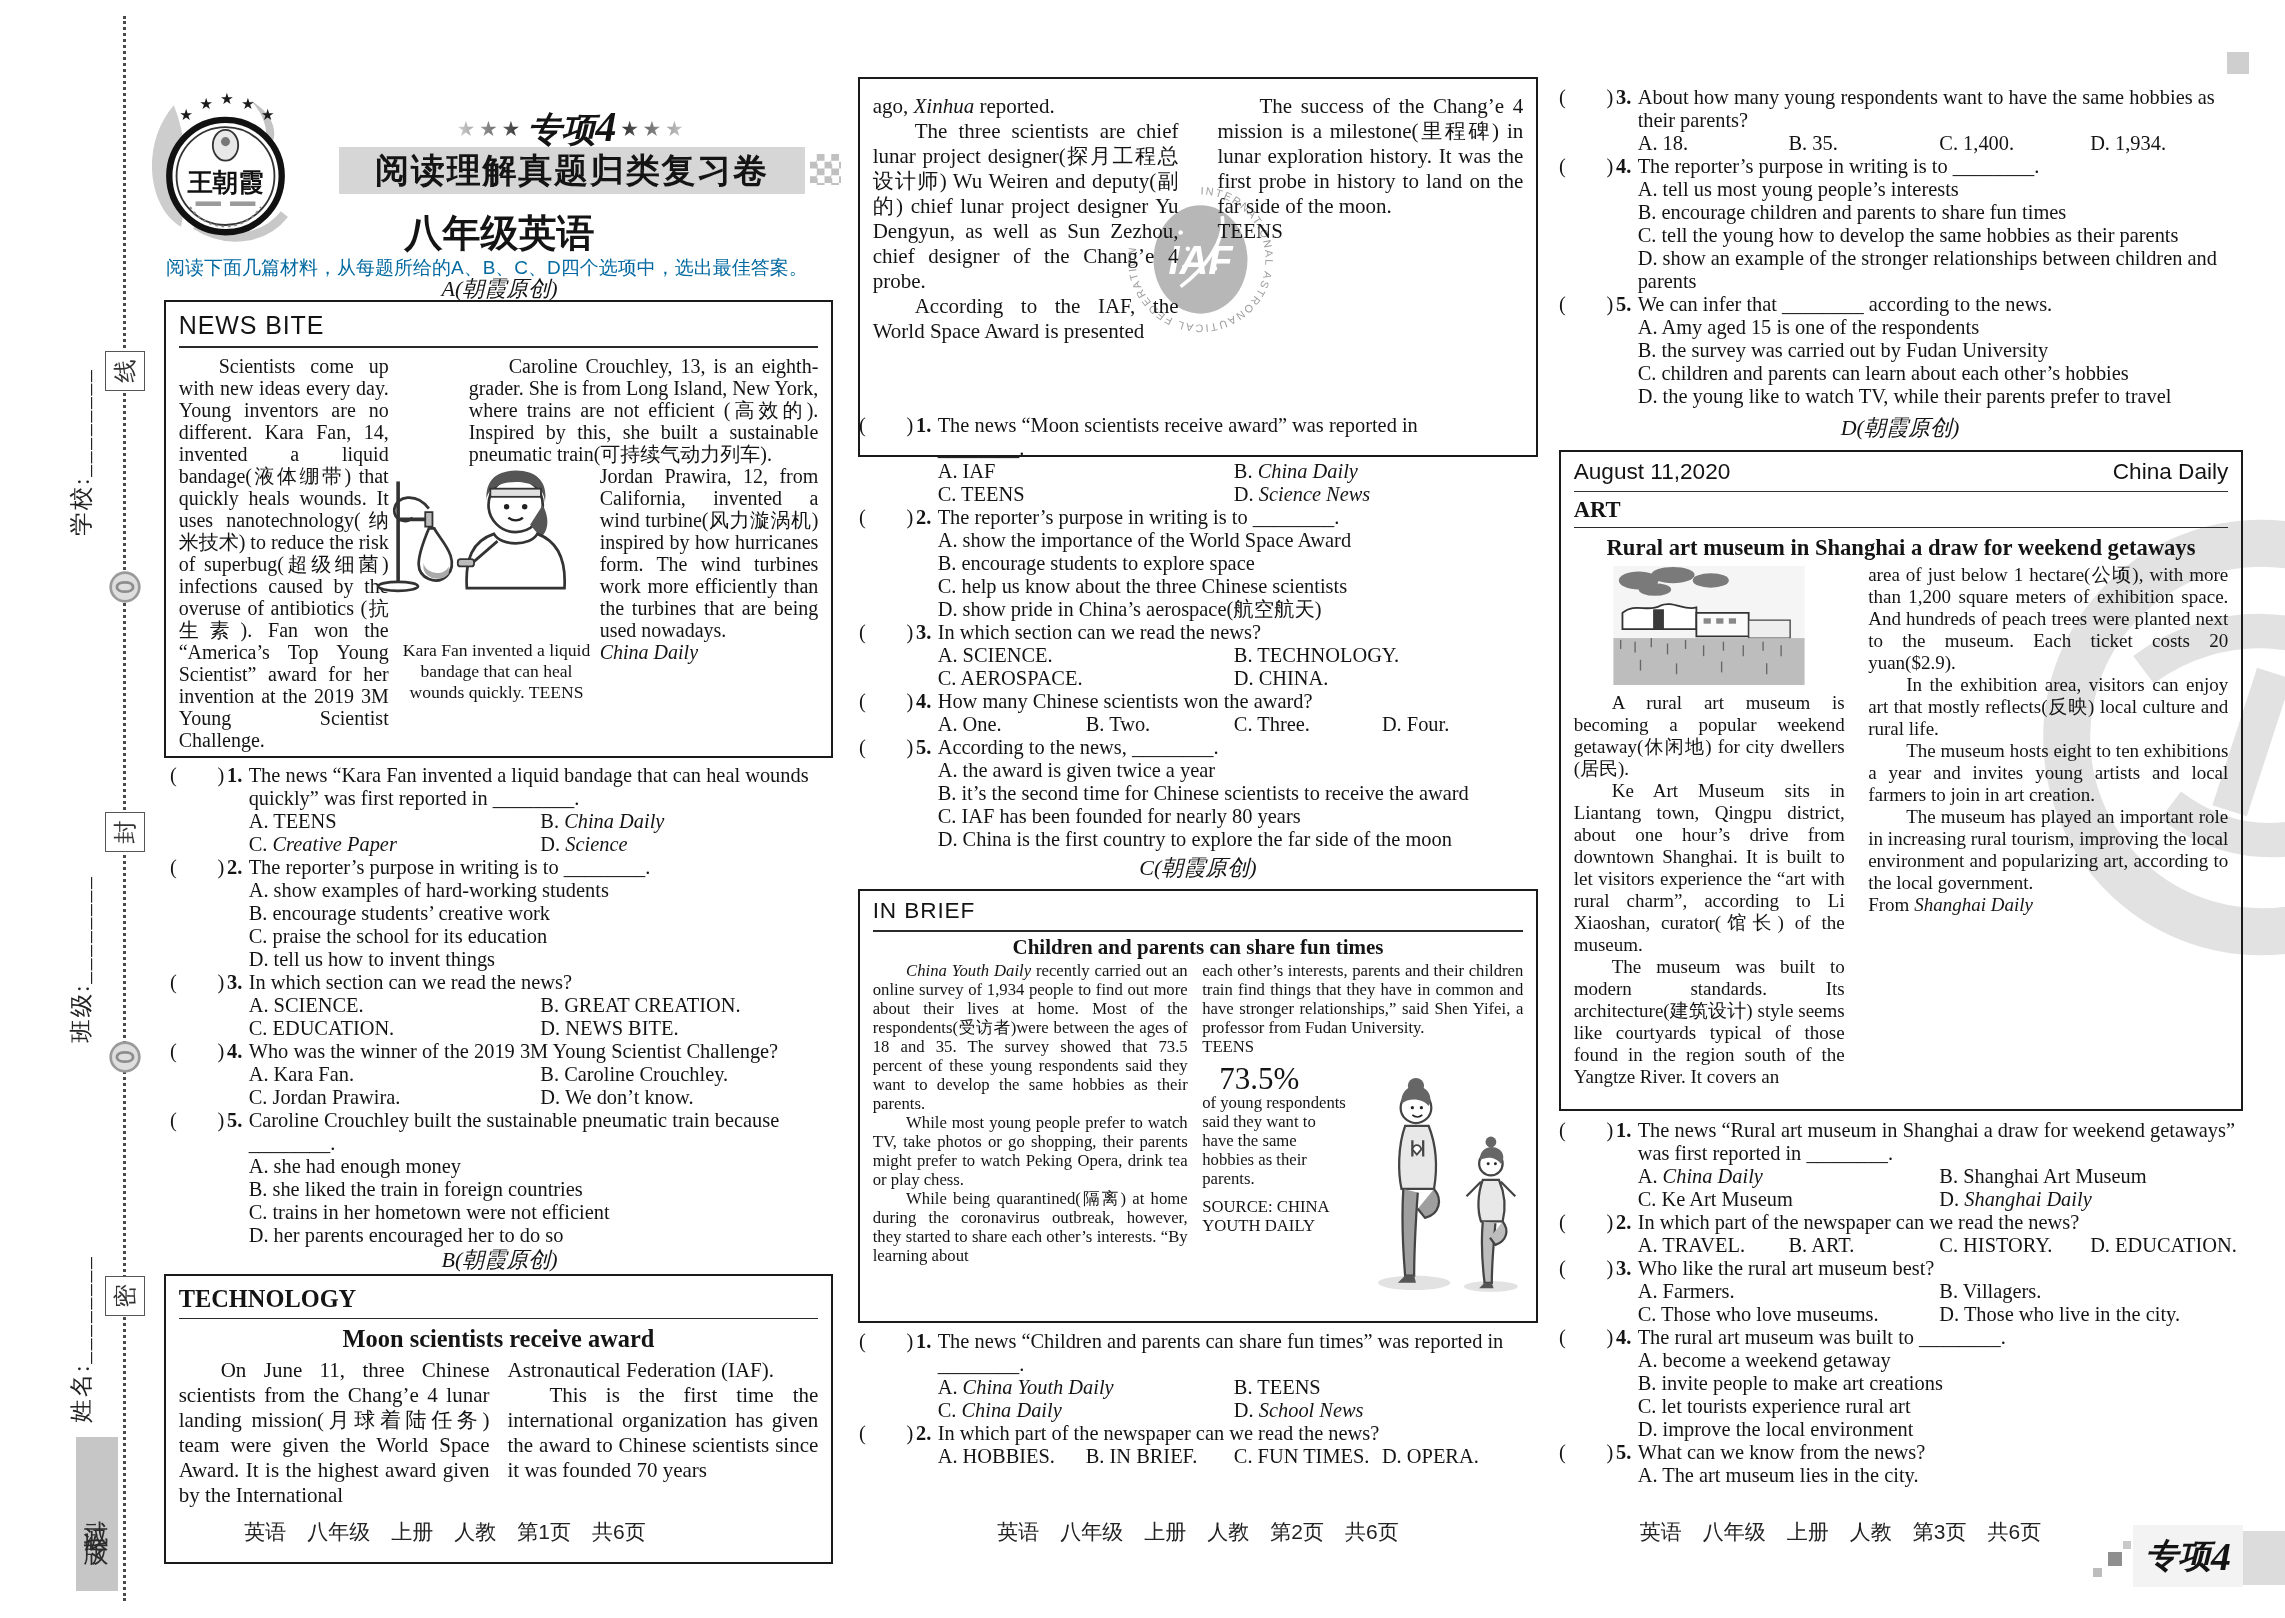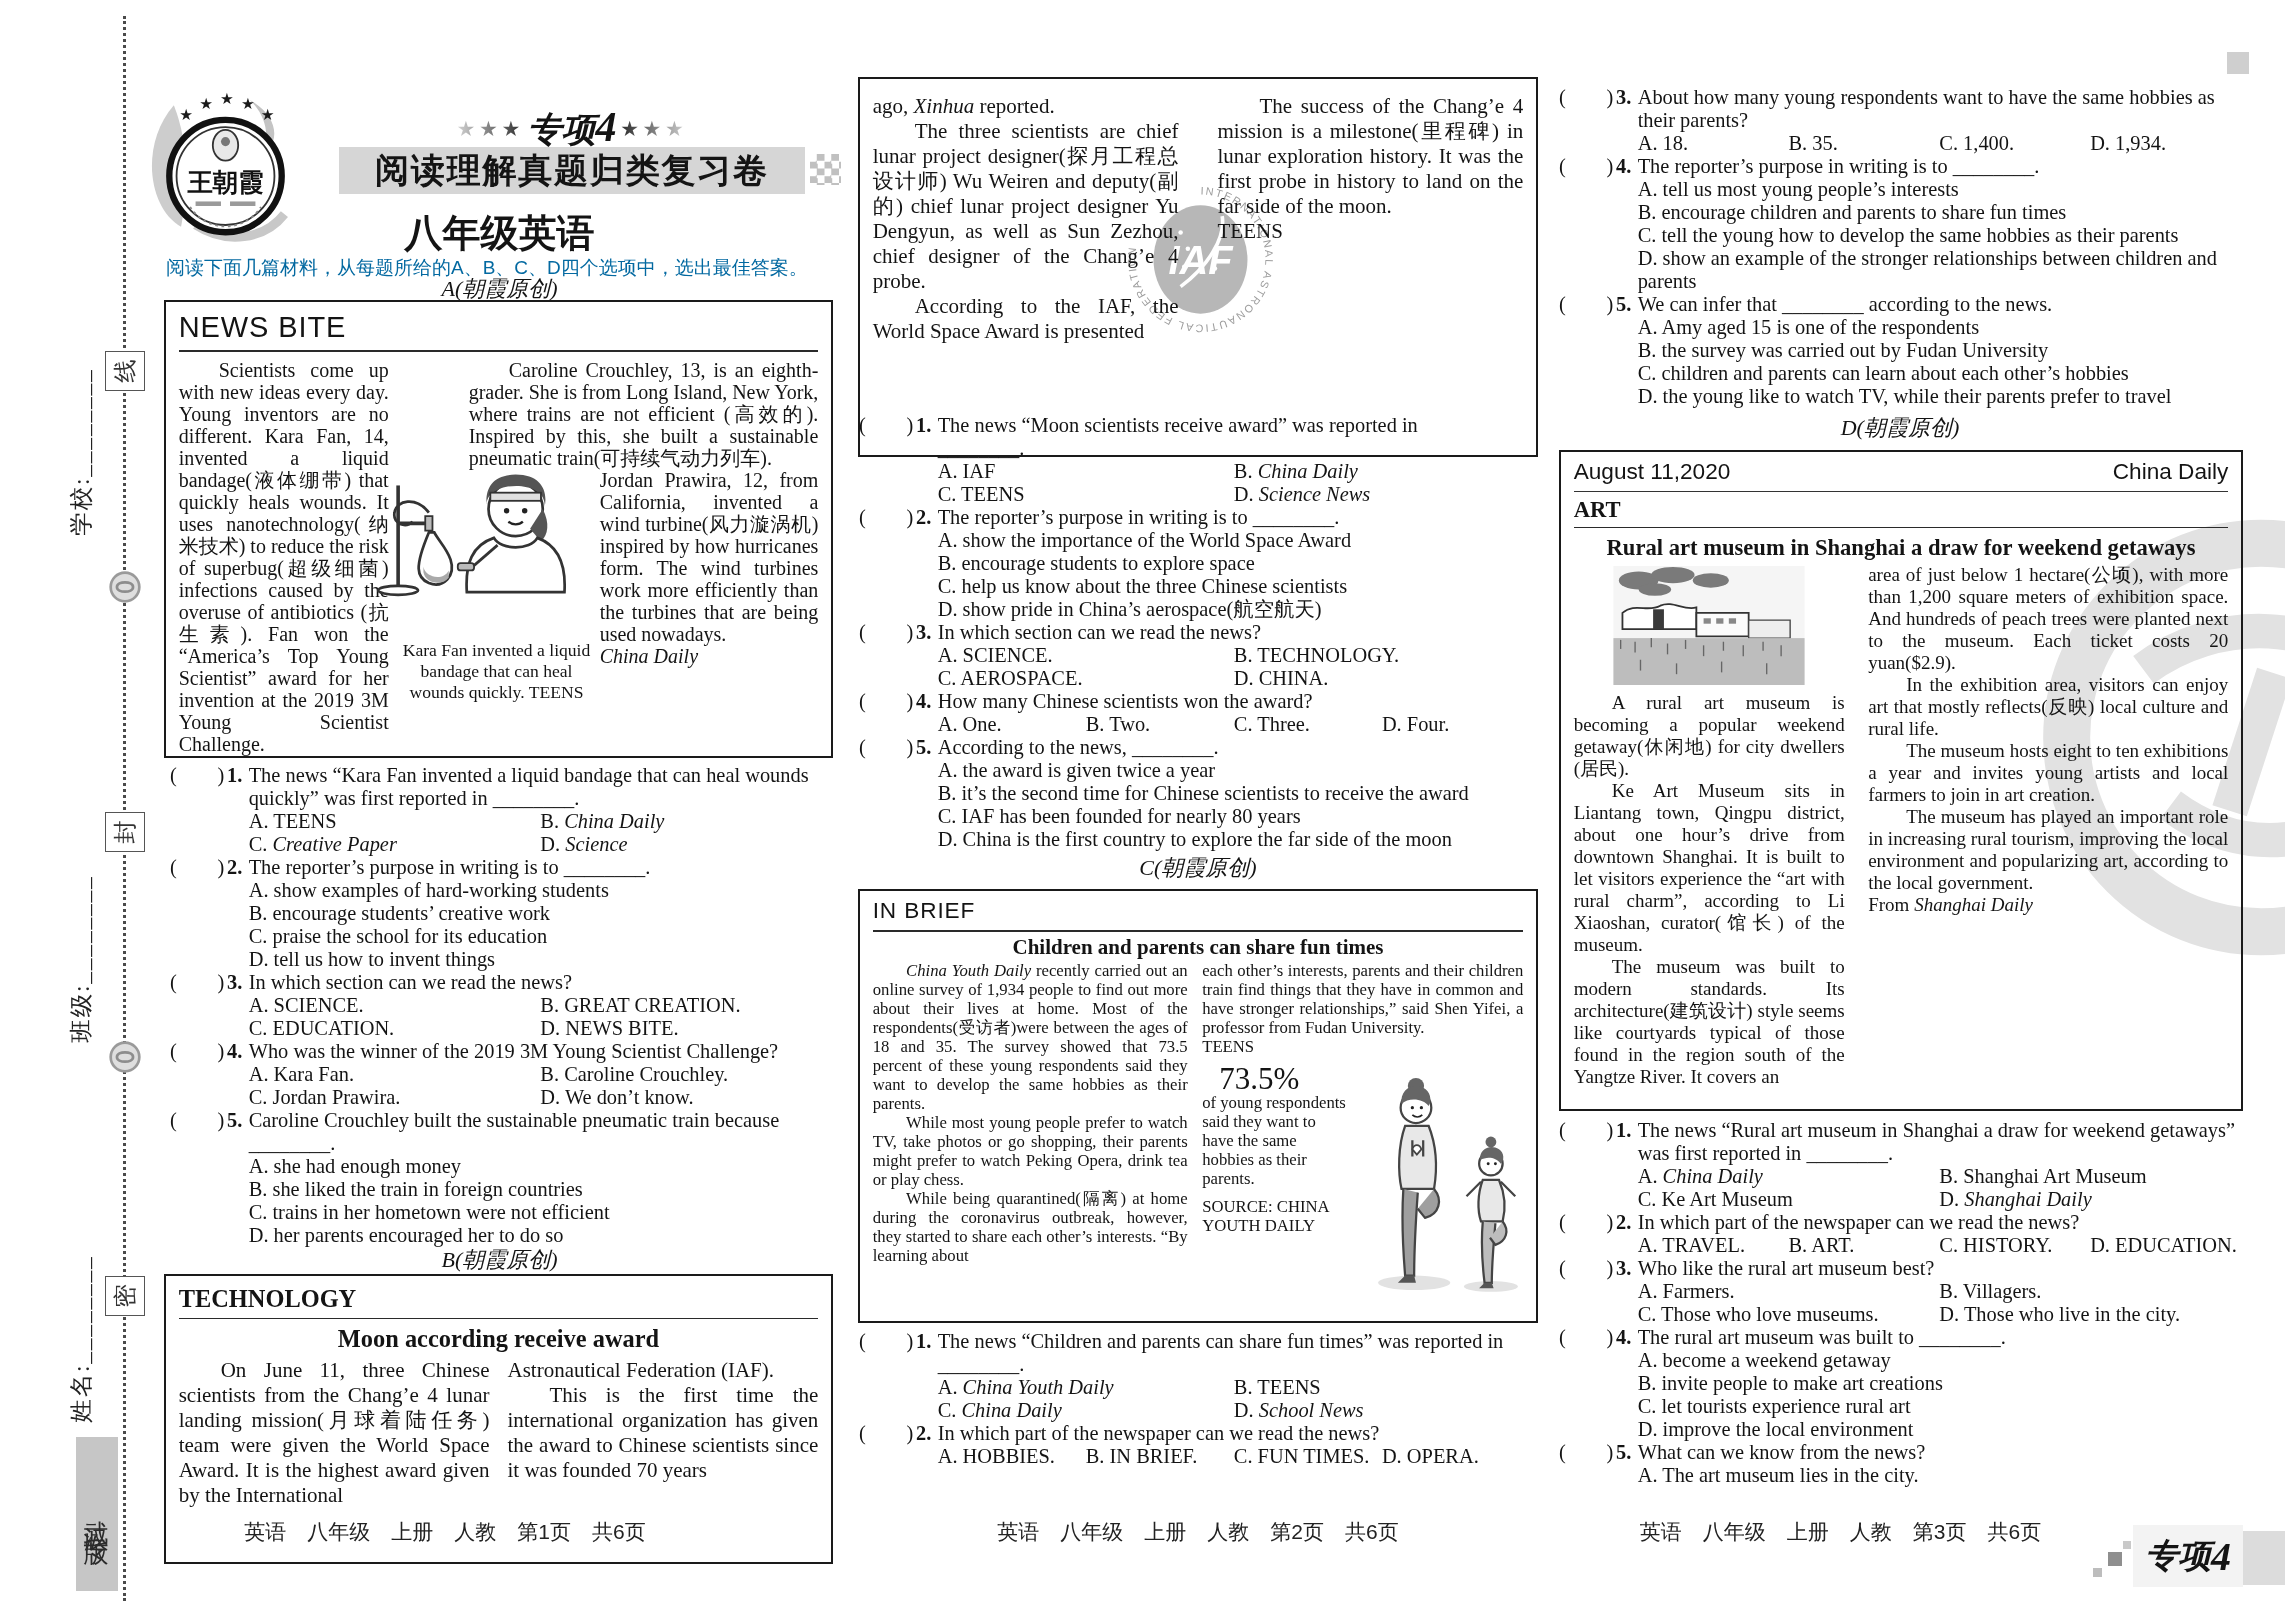--- a/index.html
+++ b/index.html
@@ -31,21 +31,21 @@
         background:repeating-conic-gradient(#c0c0c0 0 25%,transparent 0 50%);background-size:14.5px 14.5px;}
   .grade{position:absolute;left:167px;top:208px;width:665px;text-align:center;font-size:38px;font-weight:bold;
          font-family:"Liberation Sans","DejaVu Sans",sans-serif;}
   .instruction{position:absolute;left:166px;top:255px;width:671px;font-size:19px;white-space:nowrap;
          font-family:"Liberation Sans","DejaVu Sans",sans-serif;color:#0369a1;}
   .sec-label{position:absolute;text-align:center;font-size:22px;}
   .sec-label .sl-letter{font-weight:bold;font-size:23.5px;}
   .sec-label .sl-cn{font-style:italic;}
   
   .nbox{position:absolute;border:2.7px solid #1a1a1a;background:transparent;box-sizing:border-box;}
-  .mast-sans{font-family:"Liberation Sans","DejaVu Sans",sans-serif;font-size:29px;letter-spacing:0.9px;
+  .mast-sans{font-family:"Liberation Sans","DejaVu Sans",sans-serif;font-size:25px;letter-spacing:0.9px;
              border-bottom:2.7px solid #2a2a2a;padding-bottom:6.3px;margin:9px 12.7px 0;}
   .mast-serif{font-weight:bold;font-size:24.4px;border-bottom:1.8px solid #2a2a2a;padding-bottom:4.5px;margin:9px 12.7px 0;}
   .headline{text-align:center;font-weight:bold;margin-top:7.2px;}
   .artgrid{display:grid;margin:7.2px 12.7px 0;}
   .artgrid p{margin:0;text-align:justify;}
   .ind{text-indent:2em;}
   .attr{text-align:right;}
   .news-body{font-size:20px;line-height:22px;}
   .tech-body{font-size:21px;line-height:25px;}
   .brief-body{font-size:16.7px;line-height:19px;}
@@ -247,21 +247,21 @@
         </div>
       </div>
     </div>
 
   <div class="sec-label" style="left:167px;top:1245px;width:665px;">
     <span class="sl-cn">B(朝霞原创)</span>
   </div>
 
   <div class="nbox" style="left:164px;top:1274px;width:669px;height:290px;">
     <div class="mast-serif">TECHNOLOGY</div>
-    <div class="headline tech-body" style="font-size:24.4px;">Moon according receive award</div>
+    <div class="headline tech-body" style="font-size:24.4px;">Moon scientists receive award</div>
     <div class="artgrid tech-body" style="grid-template-columns:1fr 1fr;column-gap:18px;">
       <div>
         <p class="ind">On June 11, three Chinese scientists from the Chang’e 4 lunar landing mission(月球着陆任务) team were given the World Space Award. It is the highest award given by the International</p>
       </div>
       <div>
         <p>Astronautical Federation (IAF).</p>
         <p class="ind">This is the first time the international organization has given the award to Chinese scientists since it was founded 70 years</p>
       </div>
     </div>
   </div>

